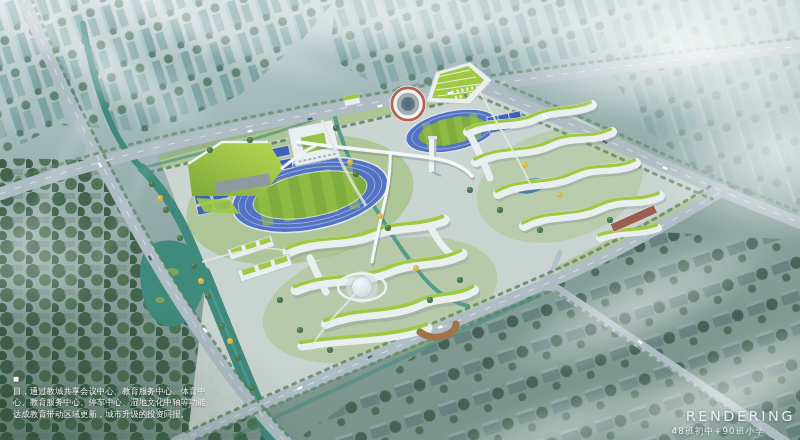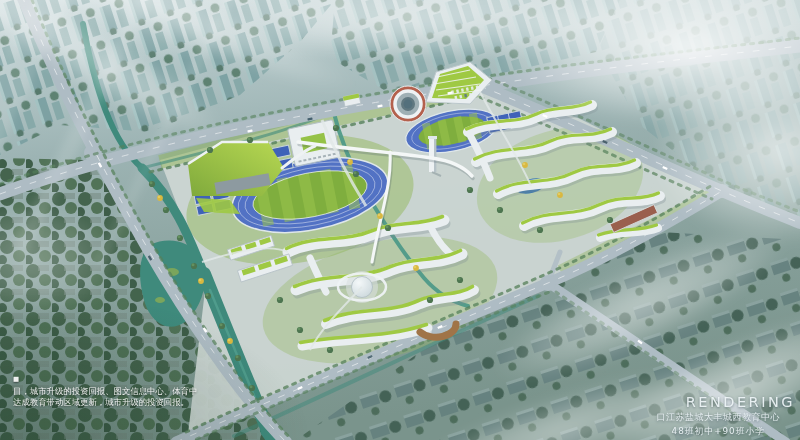--- a/index.html
+++ b/index.html
@@ -420,22 +420,22 @@
     <rect x="-10" y="-160" width="54" height="400" opacity=".08"></rect>
     <rect x="210" y="-160" width="10" height="400" opacity=".1"></rect>
   </g>
   <ellipse cx="30" cy="440" rx="280" ry="150" fill="url(#vinG)" opacity=".75"></ellipse>
 </svg>
 
 <div class="caption">
   <div class="row">
     <span class="bullet">■</span>
   </div>
-  <div>目，城市升级的投资回报、图文信息中心、体育中</div>
+  <div>目，通过教城共享会议中心、教育服务中心、体育中</div>
+  <div>心、教育服务中心、停车中心、湿地文化中轴等功能</div>
   <div>达成教育带动区域更新，城市升级的投资回报。</div>
 </div>
 
 <div class="wm">
   <div class="wm-title">RENDERING</div>
-  <div class="wm-project"><span>口</span><span>江苏盐城大丰城西教育中心</span></div>
   <div class="wm-program">48班初中+90班小学</div>
 </div>
 </div>
 
 </body></html>

